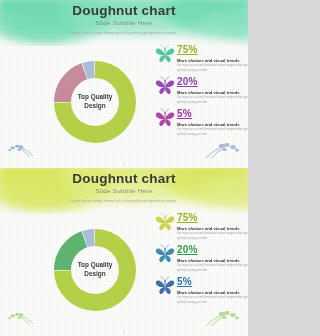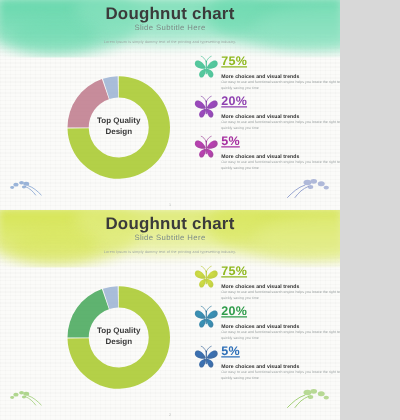--- a/index.html
+++ b/index.html
@@ -1,21 +1,21 @@
 <!DOCTYPE html>
 <html><head>
 <meta charset="utf-8">
 <style>
   html,body{margin:0;padding:0;background:#d8d8d8;}
   body{
     width:300px;height:336px;overflow:hidden;
     font-family:"Liberation Sans","DejaVu Sans",sans-serif;
   }
   .slide{
-    position:relative;width:272px;height:168px;overflow:hidden;
+    position:relative;width:248px;height:168px;overflow:hidden;
     background:#fbfbf9;
   }
   
   .paper-texture{
     position:absolute;inset:0;pointer-events:none;
     background-image:
       repeating-linear-gradient(0deg,rgba(0,0,0,.022) 0 1px,transparent 1px 3px),
       repeating-linear-gradient(90deg,rgba(0,0,0,.018) 0 1px,transparent 1px 4px);
     opacity:.75;
   }

